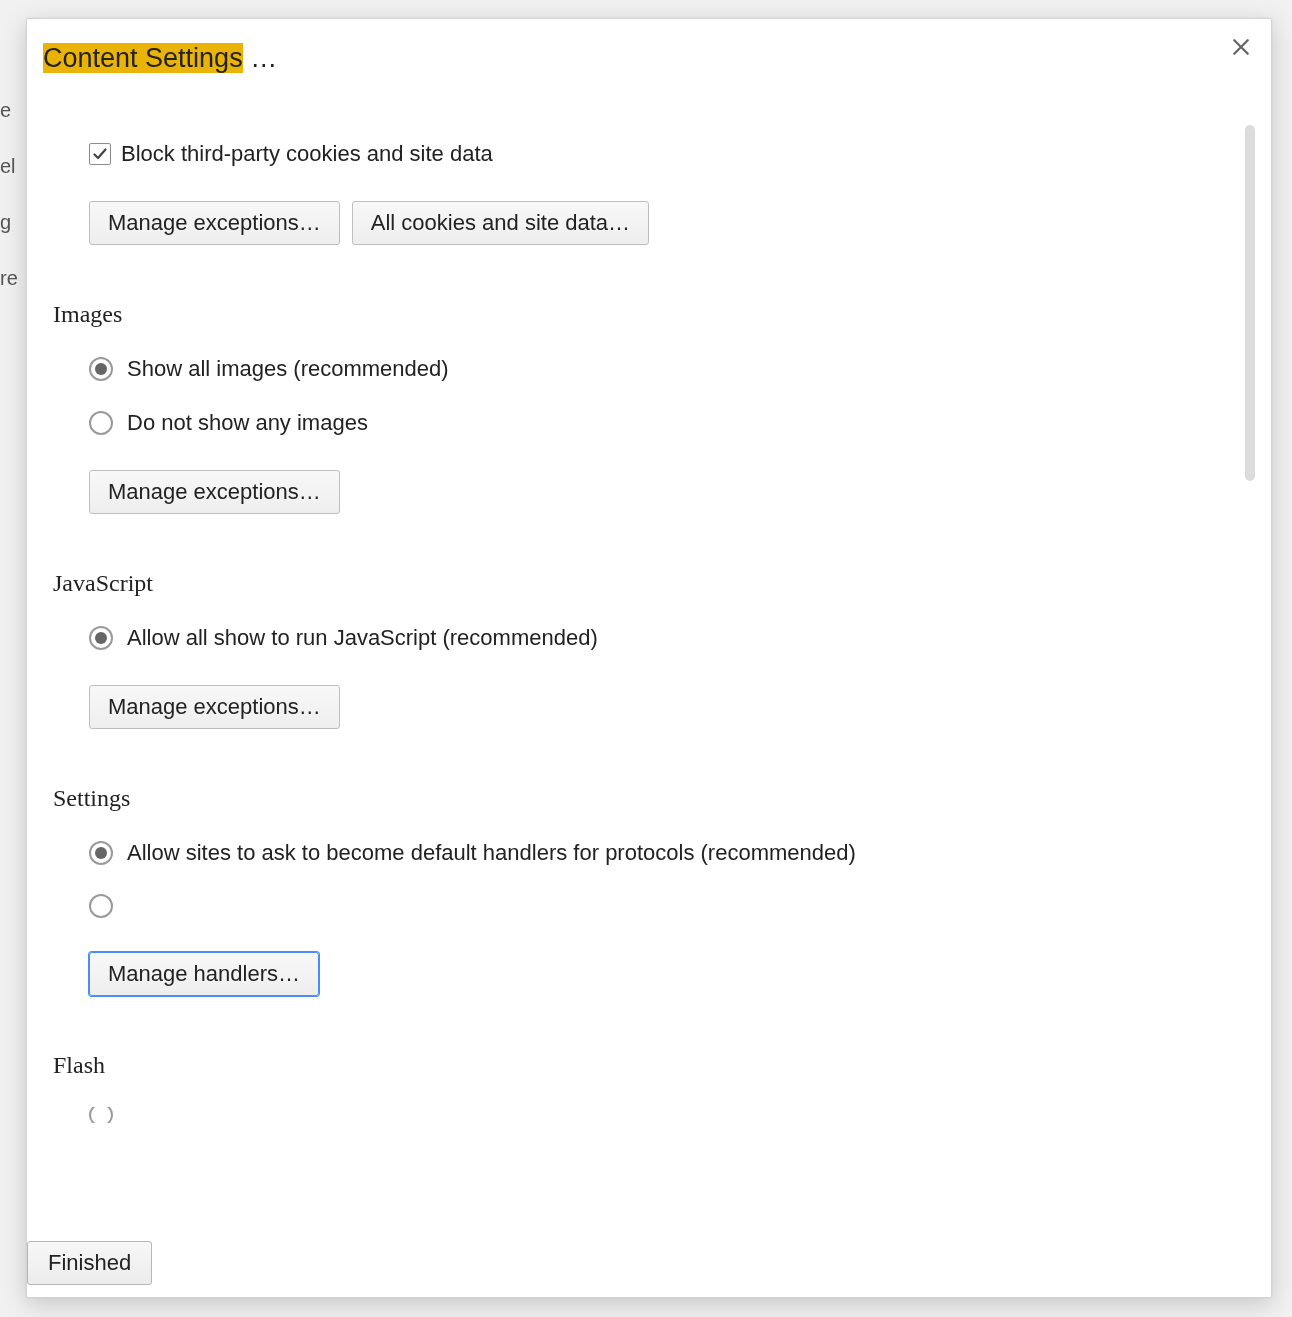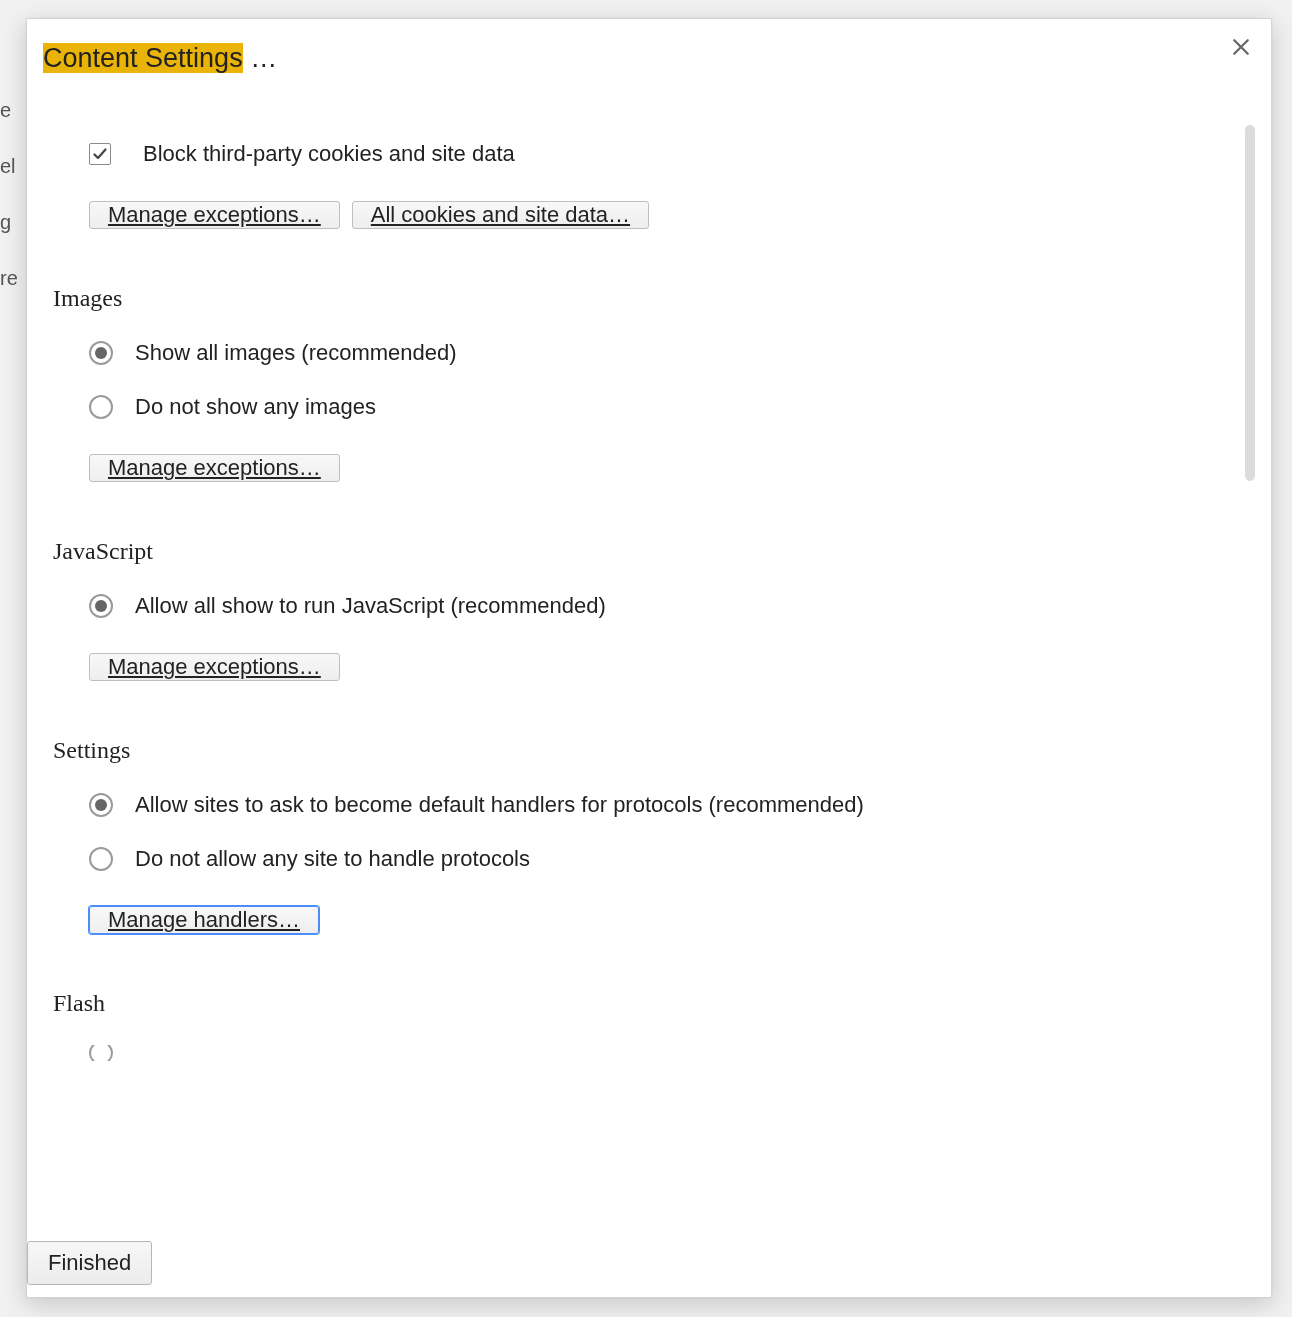--- a/index.html
+++ b/index.html
@@ -71,21 +71,21 @@
     right: 4px;
     top: 28px;
     width: 10px;
     height: 356px;
     background: #dcdcdc;
     border-radius: 5px;
   }
   .checkbox-row {
     display: flex;
     align-items: center;
-    gap: 32px;
+    gap: 10px;
     margin-left: 40px;
     margin-top: 44px;
     font-size: 22px;
     color: #222;
   }
   .cb {
     width: 22px;
     height: 22px;
     border: 1px solid #8b8b8b;
     border-radius: 2px;
@@ -98,44 +98,43 @@
   .cb svg { width: 16px; height: 16px; display:block; }
   .btn-row {
     display: flex;
     gap: 12px;
     margin-left: 40px;
     margin-top: 34px;
   }
   .btn {
     font-size: 22px;
     color: #222;
-    padding: 0 18px;
+    padding: 8px 18px;
     background: linear-gradient(#f8f8f8, #eeeeee);
     border: 1px solid #bfbfbf;
     border-radius: 3px;
     cursor: pointer;
     white-space: nowrap;
-    text-decoration: underline;
   }
   .btn.focused {
     border: 1px solid #4a8df8;
     box-shadow: 0 0 0 1px #4a8df8;
     text-align: center;
   }
   .section-title {
     font-size: 24px;
     color: #222;
     margin-top: 56px;
     margin-left: 4px;
     font-family: Liberation Serif, serif;
   }
   .radio-row {
     display: flex;
     align-items: center;
-    gap: 22px;
+    gap: 14px;
     margin-left: 40px;
     margin-top: 28px;
     font-size: 22px;
     color: #222;
   }
   .radio {
     width: 24px;
     height: 24px;
     border: 2px solid #9a9a9a;
     border-radius: 50%;
@@ -249,21 +248,20 @@
       </div>
 
       <div class="section-title">Settings</div>
 
       <div class="radio-row">
         <div class="radio selected"></div>
         <span>Allow sites to ask to become default handlers for protocols (recommended)</span>
       </div>
       <div class="radio-row">
         <div class="radio"></div>
-        <span>Do not allow any site to handle protocols</span>
       </div>
 
       <div class="btn-row">
         <button class="btn focused">Manage handlers…</button>
       </div>
 
       <div class="section-title">Flash</div>
 
       <div class="truncated-row">
         <div class="radio"></div>

